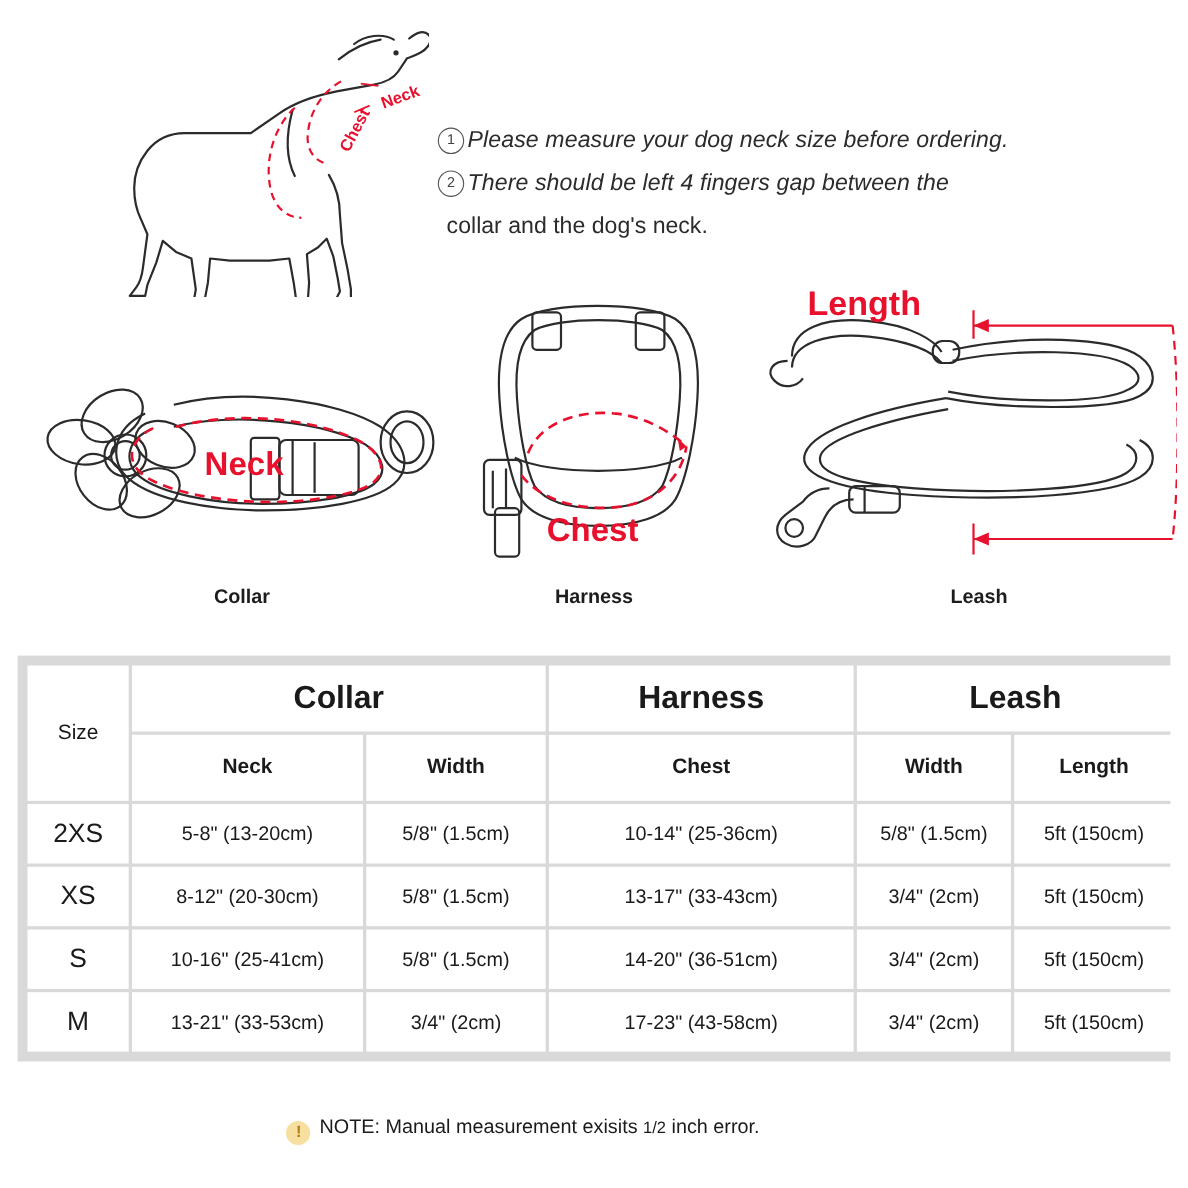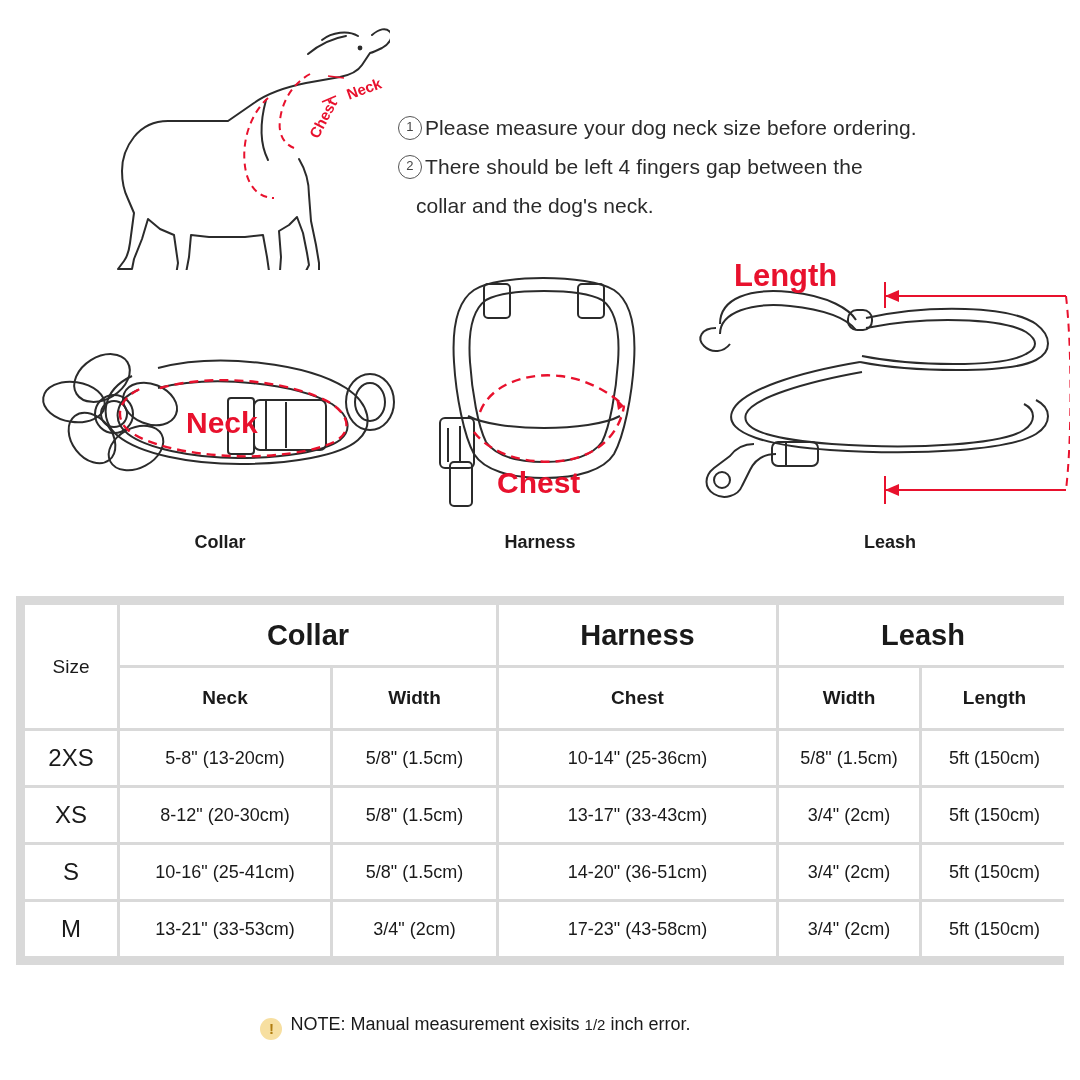--- a/index.html
+++ b/index.html
@@ -55,23 +55,23 @@
     height: 22px;
     border: 1.4px solid #555;
     border-radius: 50%;
     font-size: 13px;
     line-height: 20px;
     text-align: center;
     color: #444;
     margin-top: 8px;
     margin-right: 3px;
   }
-  .instr-text { flex: 1 1 auto; }
+  .instr-text { flex: 1 1 auto; font-style: italic; }
   .instr-cont {
-    margin-left: 18px;
+    margin-left: 8px;
     font-size: 21px;
     line-height: 39px;
     color: #2b2b2b;
   }
 
   
   .prod {
     position: absolute;
   }
   .prod-caption {

